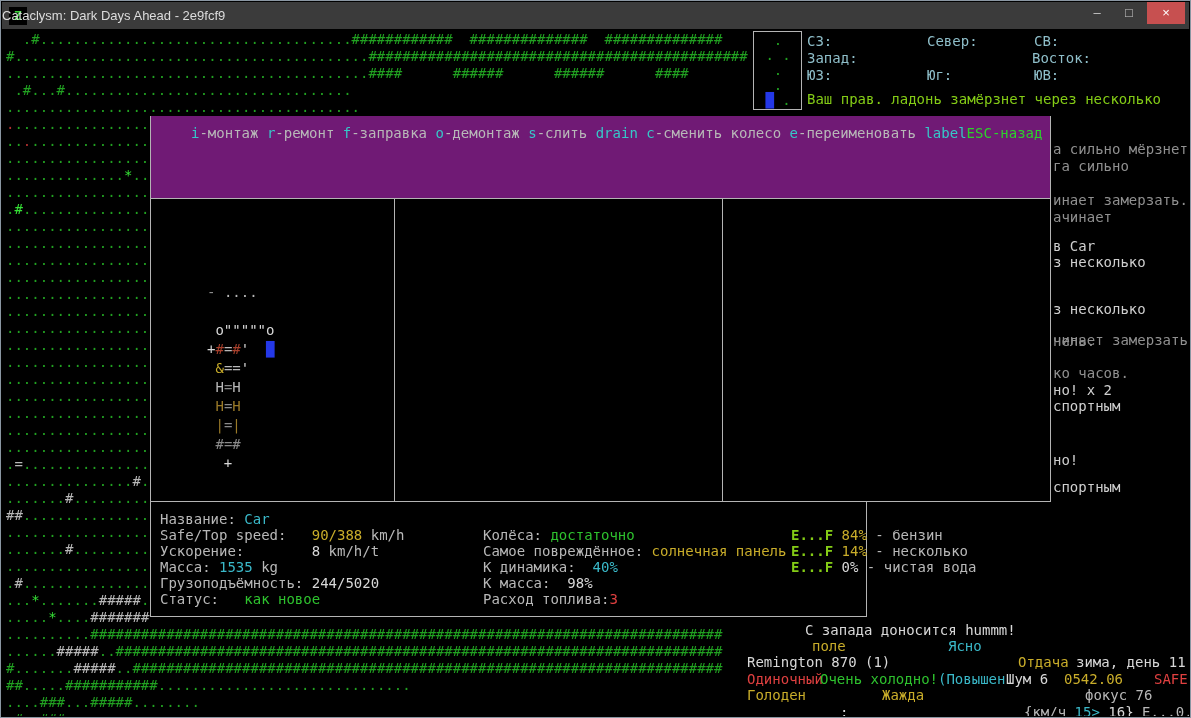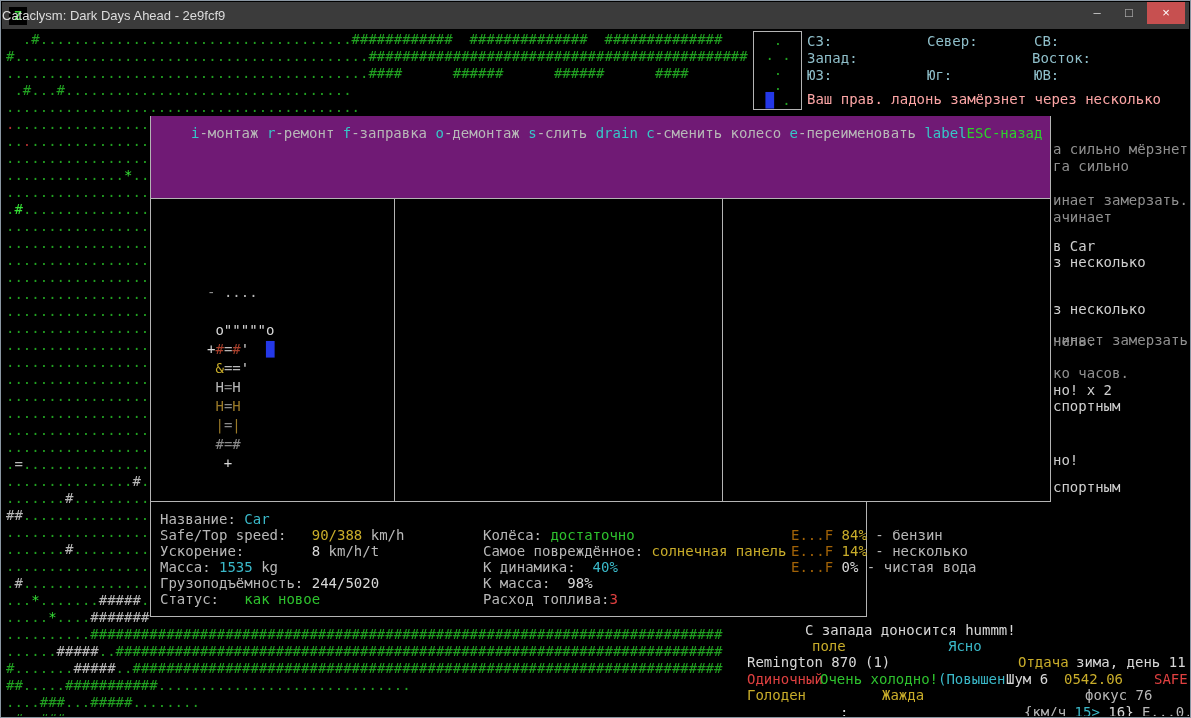--- a/index.html
+++ b/index.html
@@ -22,42 +22,42 @@
           font-size:14px; overflow:hidden; }
   .game > div { position:absolute; }
   .maplayer { font-size:14px; }
   .mrow { height:17px; line-height:17px; white-space:pre; }
   #map-top { left:4px; top:2px; }
   #map-left { left:4px; top:87px; }
   #map-bottom { left:4px; top:597px; }
   #minimap { left:751px; top:2px; width:49px; height:79px; border:1px solid #b4b4b4; padding:1px 0 0 3px; }
   #minimap .mrow { height:15px; line-height:15px; }
   .ctxt { color:#8fbfca; white-space:pre; }
-  .wtxt { color:#fca5a5; white-space:pre;text-align:right; }
+  .wtxt { color:#84cc16; white-space:pre;text-align:right; }
   .vi-menu { left:148px; top:87px; width:901px; height:82px; background:#701a75;
              border-left:1px solid #b4b4b4; border-right:1px solid #b4b4b4; }
   .menu-flex { display:flex; justify-content:space-between; padding:9px 8px 0 40px; }
   .menu-flex .mrow { height:auto; }
   .esc { color:#2bd32b; white-space:pre; }
   .vi-left  { left:148px; top:169px; width:245px; height:304px; border:1px solid #b4b4b4; background:#000; }
   .vi-mid   { left:392px; top:169px; width:329px; height:304px; border:1px solid #b4b4b4; background:#000; }
   .vi-right { left:720px; top:169px; width:329px; height:304px; border:1px solid #b4b4b4; background:#000; }
   .vi-stats { left:148px; top:472px; width:717px; height:116px; border:1px solid #b4b4b4; background:#000; }
   .vehicle-art { position:absolute; left:56px; top:84px; }
   .vehicle-art .mrow { height:19px; line-height:19px; }
   .scol { position:absolute; }
   .scol .mrow { height:16px; line-height:16px; }
   .msg { position:absolute; left:1051px; white-space:pre; }
   .stxt { position:absolute; white-space:pre; line-height:16px; }
   
   .g  { color:#21a121; } .lg { color:#35e035; } .gn { color:#2ec22e; }
   .w2 { color:#b8b8b8; } .w3 { color:#d8d8d8; } .dw { color:#8a8a8a; }
   .r  { color:#b03030; } .r2 { color:#a8402c; } .rd { color:#e04040; }
   .y  { color:#c9ad2a; } .c  { color:#3ab9c9; } .k  { color:#36c8c8; }
-  .b  { color:#a16207; } .bb { color:#2438e8; } .br { color:#9a7a28; }
+  .b  { color:#84cc16;font-weight:bold; } .bb { color:#2438e8; } .br { color:#9a7a28; }
   .old { color:#909090; } .new { color:#cfcfcf; }
 </style>
 </head>
 <body>
 
 <div class="window">
   <div class="titlebar">
     <div class="app-icon"><span>Z</span></div>
     <div class="title">Cataclysm: Dark Days Ahead - 2e9fcf9</div>
     <div class="winbtn min">–</div>

